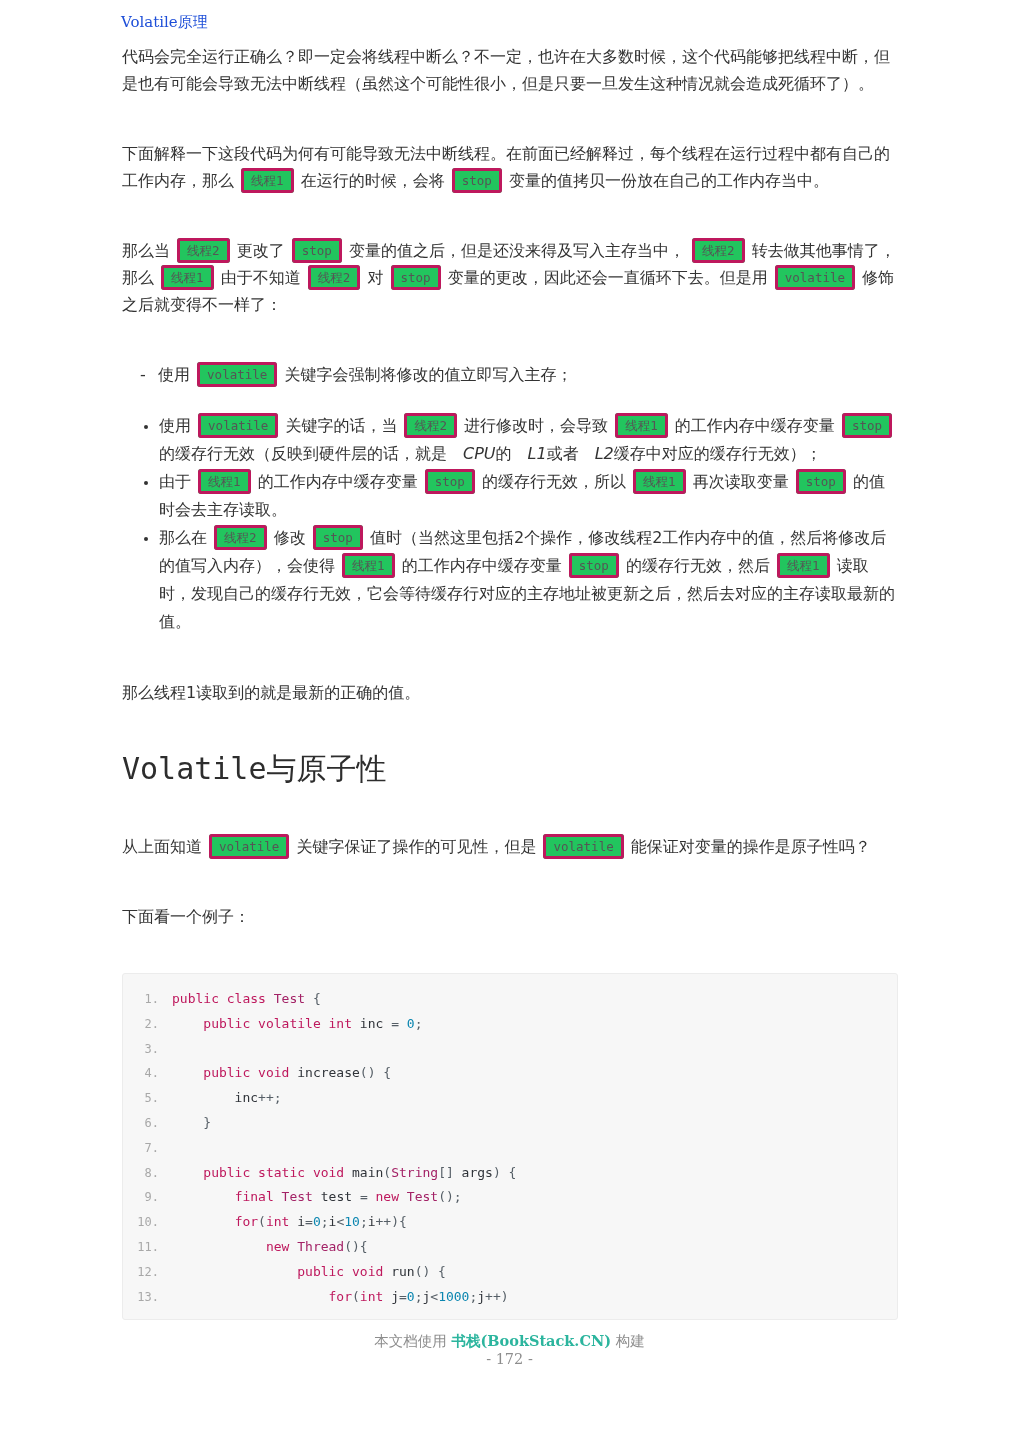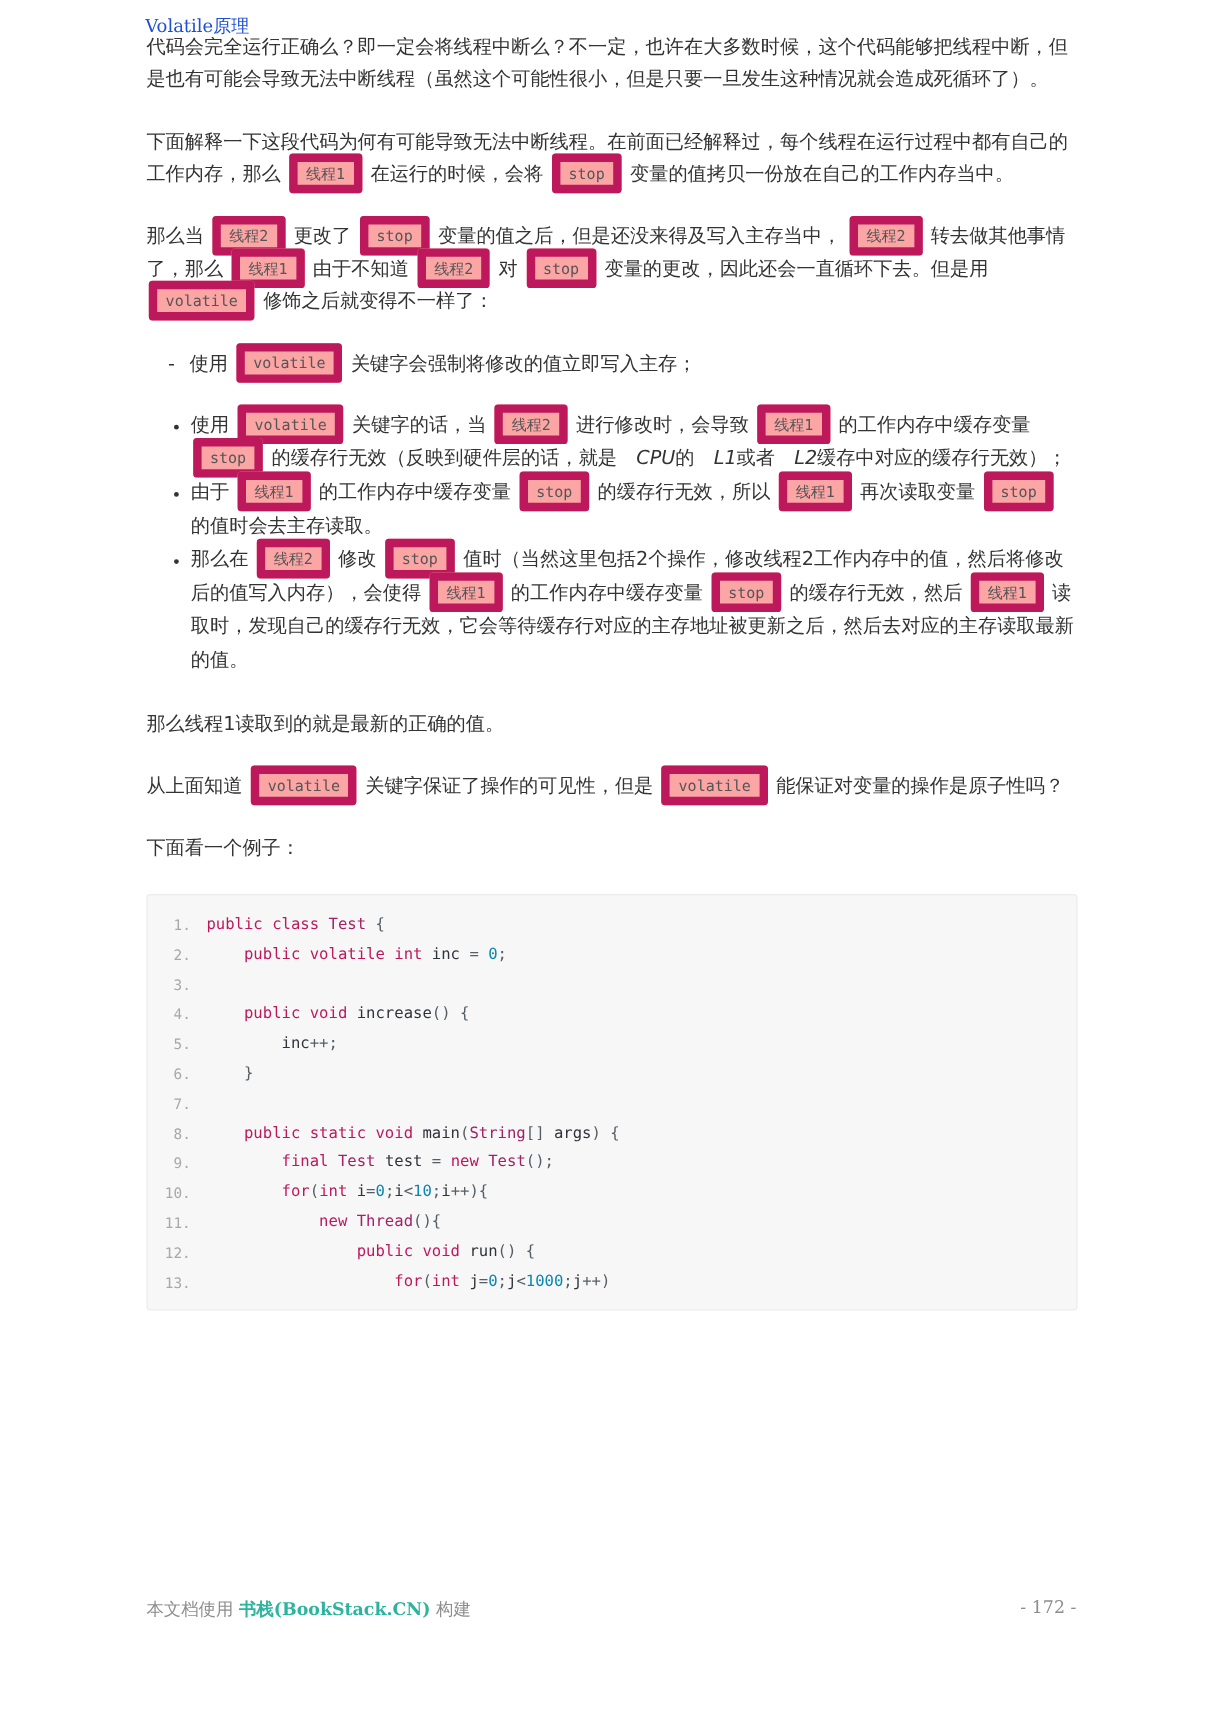--- a/index.html
+++ b/index.html
@@ -15,27 +15,27 @@
     position:absolute;top:13px;left:121px;
     font-family:"DejaVu Serif",serif;
     font-size:15px;color:#1d4ed8;
   }
   main{
     position:absolute;top:0;left:122px;width:776px;
   }
   main > :first-child{margin-top:119px;}
   p.para{
     font-size:16px;line-height:27px;color:#333;
-    margin:25px 0;
+    margin:43px 0;
   }
   .inline-code{
     font-family:"DejaVu Sans Mono",monospace;
     font-size:12.5px;color:#555;
-    background:#fca5a5;
-    border:7px solid #be185d;
+    background:#22c55e;
+    border:3px solid #be185d;
     border-radius:3px;
     padding:2px 7px;
     margin:0 2px;
     white-space:nowrap;
     vertical-align:1px;
   }
   .dash-list{margin:23px 0;padding-left:18px;}
   .dash-item{display:flex;font-size:16px;line-height:28px;color:#333;}
   .dash-marker{width:18px;flex:none;color:#333;}
   ul.bullets{
@@ -78,23 +78,23 @@
     margin-right:13px;
   }
   .code-line .ct{flex:1;color:#30343a;}
   .ct .k{color:#be185d;}
   .ct .cl{color:#a32266;}
   .ct .n{color:#0b86b0;}
   .ct .pn{color:#555e66;}
   .ct .pl{color:#30343a;}
   footer{
     position:absolute;left:122px;right:122px;top:1332px;
-    display:flex;justify-content:space-between;align-items:flex-start;
+    display:flex;justify-content:space-between;align-items:center;
     font-family:"DejaVu Serif",serif;
-    font-size:14.5px;color:#8d8d8d;
+    font-size:14.5px;color:#8d8d8d;flex-direction:column;
   }
   .brand{color:#2cb59e;font-weight:bold;cursor:pointer;}
 </style>
 </head>
 <body>
 
 <div class="page-header">Volatile原理</div>
 
 <main id="doc">
     <p class="para">代码会完全运行正确么？即一定会将线程中断么？不一定，也许在大多数时候，这个代码能够把线程中断，但是也有可能会导致无法中断线程（虽然这个可能性很小，但是只要一旦发生这种情况就会造成死循环了）。</p>
@@ -105,20 +105,21 @@
         <span class="dash-marker">-</span>
         <span class="dash-text">使用 <code class="inline-code">volatile</code> 关键字会强制将修改的值立即写入主存；</span>
       </div>
     </div>
     <ul class="bullets">
       <li>使用 <code class="inline-code">volatile</code> 关键字的话，当 <code class="inline-code">线程2</code> 进行修改时，会导致 <code class="inline-code">线程1</code> 的工作内存中缓存变量 <code class="inline-code">stop</code> 的缓存行无效（反映到硬件层的话，就是<em>CPU</em>的<em>L1</em>或者<em>L2</em>缓存中对应的缓存行无效）；</li>
       <li>由于 <code class="inline-code">线程1</code> 的工作内存中缓存变量 <code class="inline-code">stop</code> 的缓存行无效，所以 <code class="inline-code">线程1</code> 再次读取变量 <code class="inline-code">stop</code> 的值时会去主存读取。</li>
       <li>那么在 <code class="inline-code">线程2</code> 修改 <code class="inline-code">stop</code> 值时（当然这里包括2个操作，修改线程2工作内存中的值，然后将修改后的值写入内存），会使得 <code class="inline-code">线程1</code> 的工作内存中缓存变量 <code class="inline-code">stop</code> 的缓存行无效，然后 <code class="inline-code">线程1</code> 读取时，发现自己的缓存行无效，它会等待缓存行对应的主存地址被更新之后，然后去对应的主存读取最新的值。</li>
     </ul>
     <p class="para">那么线程1读取到的就是最新的正确的值。</p>
+    <h1 class="section">Volatile与原子性</h1>
     <p class="para">从上面知道 <code class="inline-code">volatile</code> 关键字保证了操作的可见性，但是 <code class="inline-code">volatile</code> 能保证对变量的操作是原子性吗？</p>
     <p class="para">下面看一个例子：</p>
     <div class="codeblock">
       <div class="code-line"><span class="ln">1.</span><span class="ct"><span class="k">public class</span><span class="pl"> </span><span class="cl">Test</span><span class="pn"> {</span></span></div>
       <div class="code-line"><span class="ln">2.</span><span class="ct"><span class="pl">    </span><span class="k">public volatile int</span><span class="pl"> inc </span><span class="pn">=</span><span class="pl"> </span><span class="n">0</span><span class="pn">;</span></span></div>
       <div class="code-line"><span class="ln">3.</span><span class="ct"></span></div>
       <div class="code-line"><span class="ln">4.</span><span class="ct"><span class="pl">    </span><span class="k">public void</span><span class="pl"> increase</span><span class="pn">() {</span></span></div>
       <div class="code-line"><span class="ln">5.</span><span class="ct"><span class="pl">        inc</span><span class="pn">++;</span></span></div>
       <div class="code-line"><span class="ln">6.</span><span class="ct"><span class="pn">    }</span></span></div>
       <div class="code-line"><span class="ln">7.</span><span class="ct"></span></div>

